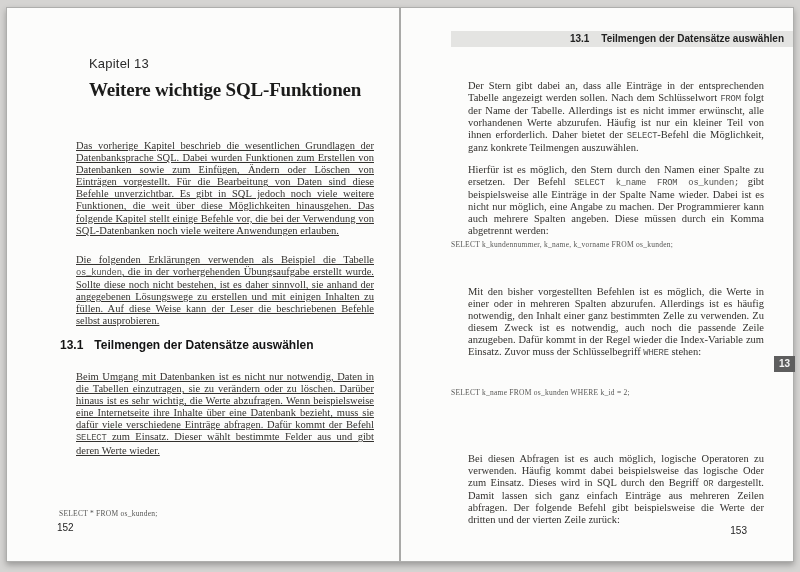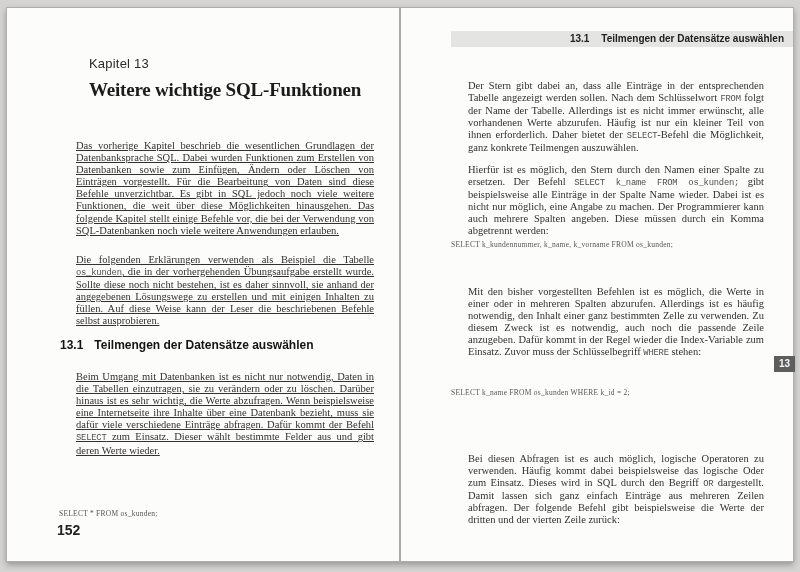--- a/index.html
+++ b/index.html
@@ -45,22 +45,22 @@
     left:53px;top:330px;
     font-family:"Liberation Sans",sans-serif;font-weight:bold;
     font-size:12px;color:#141414;white-space:nowrap;
   }
   .section-heading .num{display:inline-block;margin-right:11px;}
   .code-block{
     font-family:Liberation Serif, serif;
     font-size:7.5px;letter-spacing:.25px;color:#565654;white-space:pre;
   }
   .page-number{
-    font-family:"Liberation Sans",sans-serif;font-weight:bold;
-    font-size:14px;color:#232323;
+    font-family:"Liberation Sans",sans-serif;font-weight:normal;
+    font-size:10px;color:#232323;
   }
   .running-header{
     left:444px;top:23px;width:342px;height:16px;
     background:#e4e4e2;
     font-family:"Liberation Sans",sans-serif;font-weight:bold;
     font-size:10px;color:#222;line-height:16px;
     text-align:right;box-sizing:border-box;padding-right:9px;
     white-space:nowrap;
   }
   .running-header .num{display:inline-block;margin-right:12px;}
@@ -105,17 +105,18 @@
     <p class="abs body-text" style="left:52px;width:296px;top:139px;"><span>Hierfür ist es möglich, den Stern durch den Namen einer Spalte zu ersetzen. Der Befehl </span><span class="code">SELECT k_name FROM os_kunden;</span><span> gibt beispielsweise alle Einträge in der Spalte Name wieder. Dabei ist es nicht nur möglich, eine Angabe zu machen. Der Programmierer kann auch mehrere Spalten angeben. Diese müssen durch ein Komma abgetrennt werden:</span></p>
 
     <div class="abs code-block" style="left:52px;top:232px;">SELECT k_kundennummer, k_name, k_vorname FROM os_kunden;</div>
 
     <p class="abs body-text" style="left:52px;width:296px;top:261px;"><span>Mit den bisher vorgestellten Befehlen ist es möglich, die Werte in einer oder in mehreren Spalten abzurufen. Allerdings ist es häufig notwendig, den Inhalt einer ganz bestimmten Zelle zu verwenden. Zu diesem Zweck ist es notwendig, auch noch die passende Zeile anzugeben. Dafür kommt in der Regel wieder die Index-Variable zum Einsatz. Zuvor muss der Schlüsselbegriff </span><span class="code">WHERE</span><span> stehen:</span></p>
 
     <div class="abs code-block" style="left:52px;top:380px;">SELECT k_name FROM os_kunden WHERE k_id = 2;</div>
 
     <p class="abs body-text" style="left:52px;width:296px;top:428px;"><span>Bei diesen Abfragen ist es auch möglich, logische Operatoren zu verwenden. Häufig kommt dabei beispielsweise das logische Oder zum Einsatz. Dieses wird in SQL durch den Begriff </span><span class="code">OR</span><span> dargestellt. Damit lassen sich ganz einfach Einträge aus mehreren Zeilen abfragen. Der folgende Befehl gibt beispielsweise die Werte der dritten und der vierten Zeile zurück:</span></p>
 
+    <div class="abs page-number" style="left:52px;width:296px;top:517px;text-align:right;">153</div>
 
     <div class="abs chapter-tab" style="left:375px;">13</div>
   </div>
 
 </div>
 
 </body></html>

